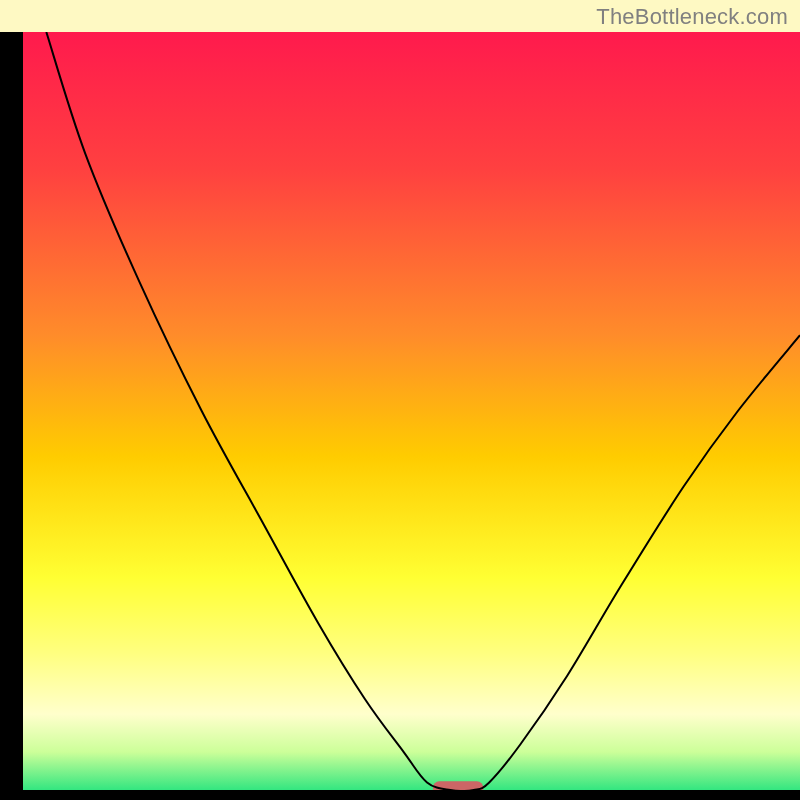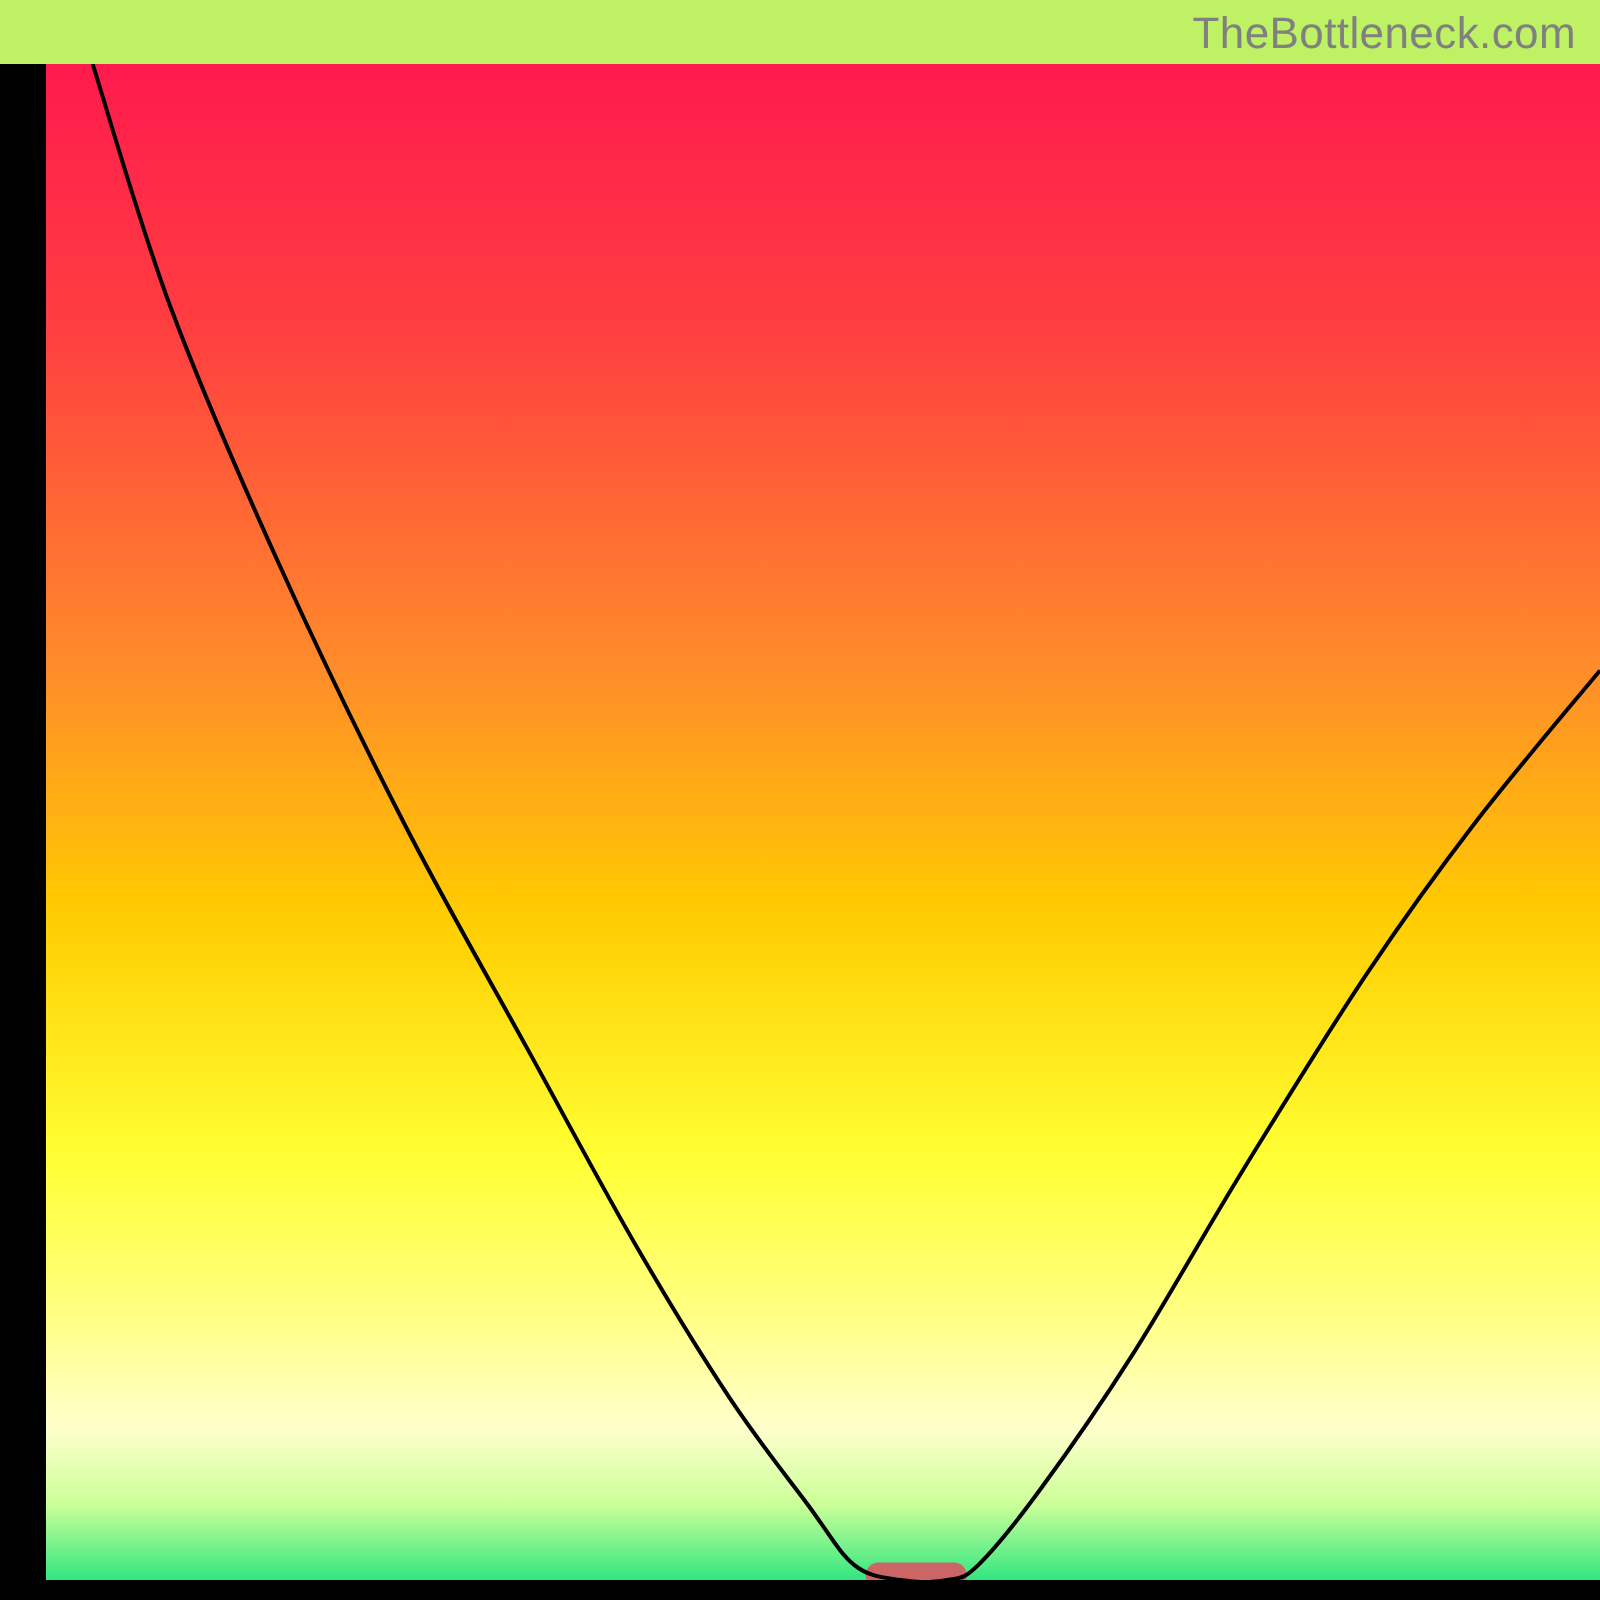--- a/index.html
+++ b/index.html
@@ -8,21 +8,21 @@
     width: 800px;
     height: 800px;
     overflow: hidden;
     background: #fff;
     font-family: Arial, Helvetica, sans-serif;
   }
   .frame {
     position: relative;
     width: 800px;
     height: 800px;
-    background: #bef264;
+    background: #fef9c3;
     text-align: right;
   }
   .watermark {
     position: absolute;
     top: 4px;
     right: 12px;
     color: #808080;
     font-size: 22px;
     font-weight: 400;
     letter-spacing: 0.2px;

